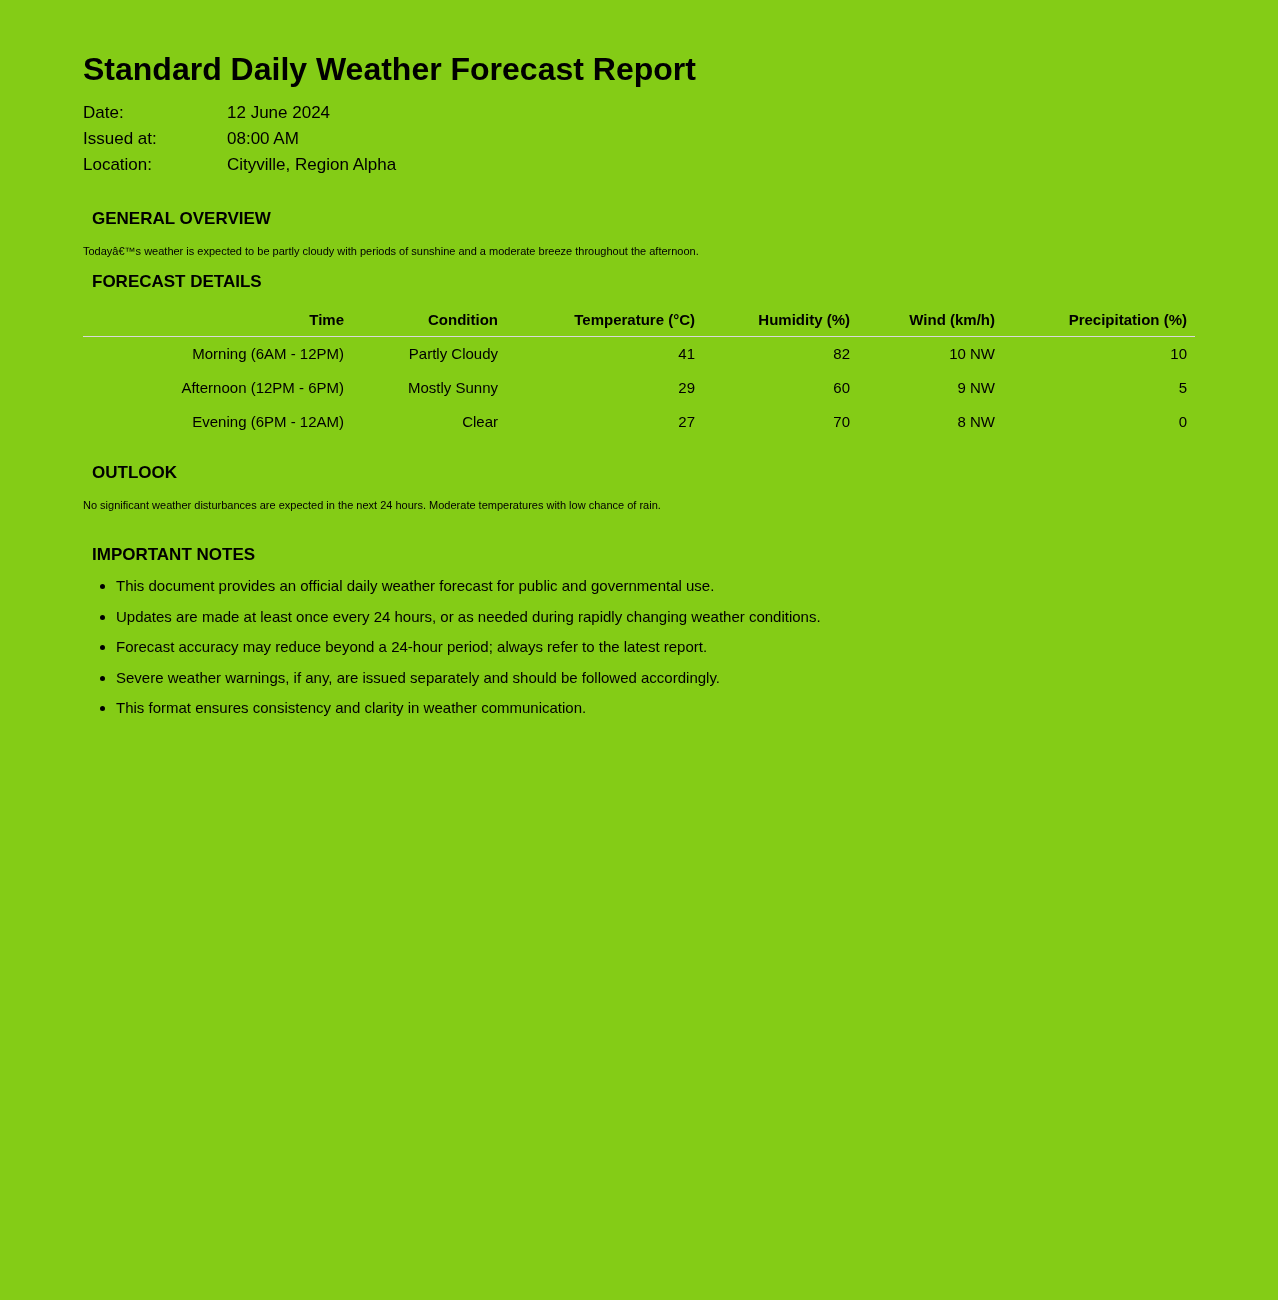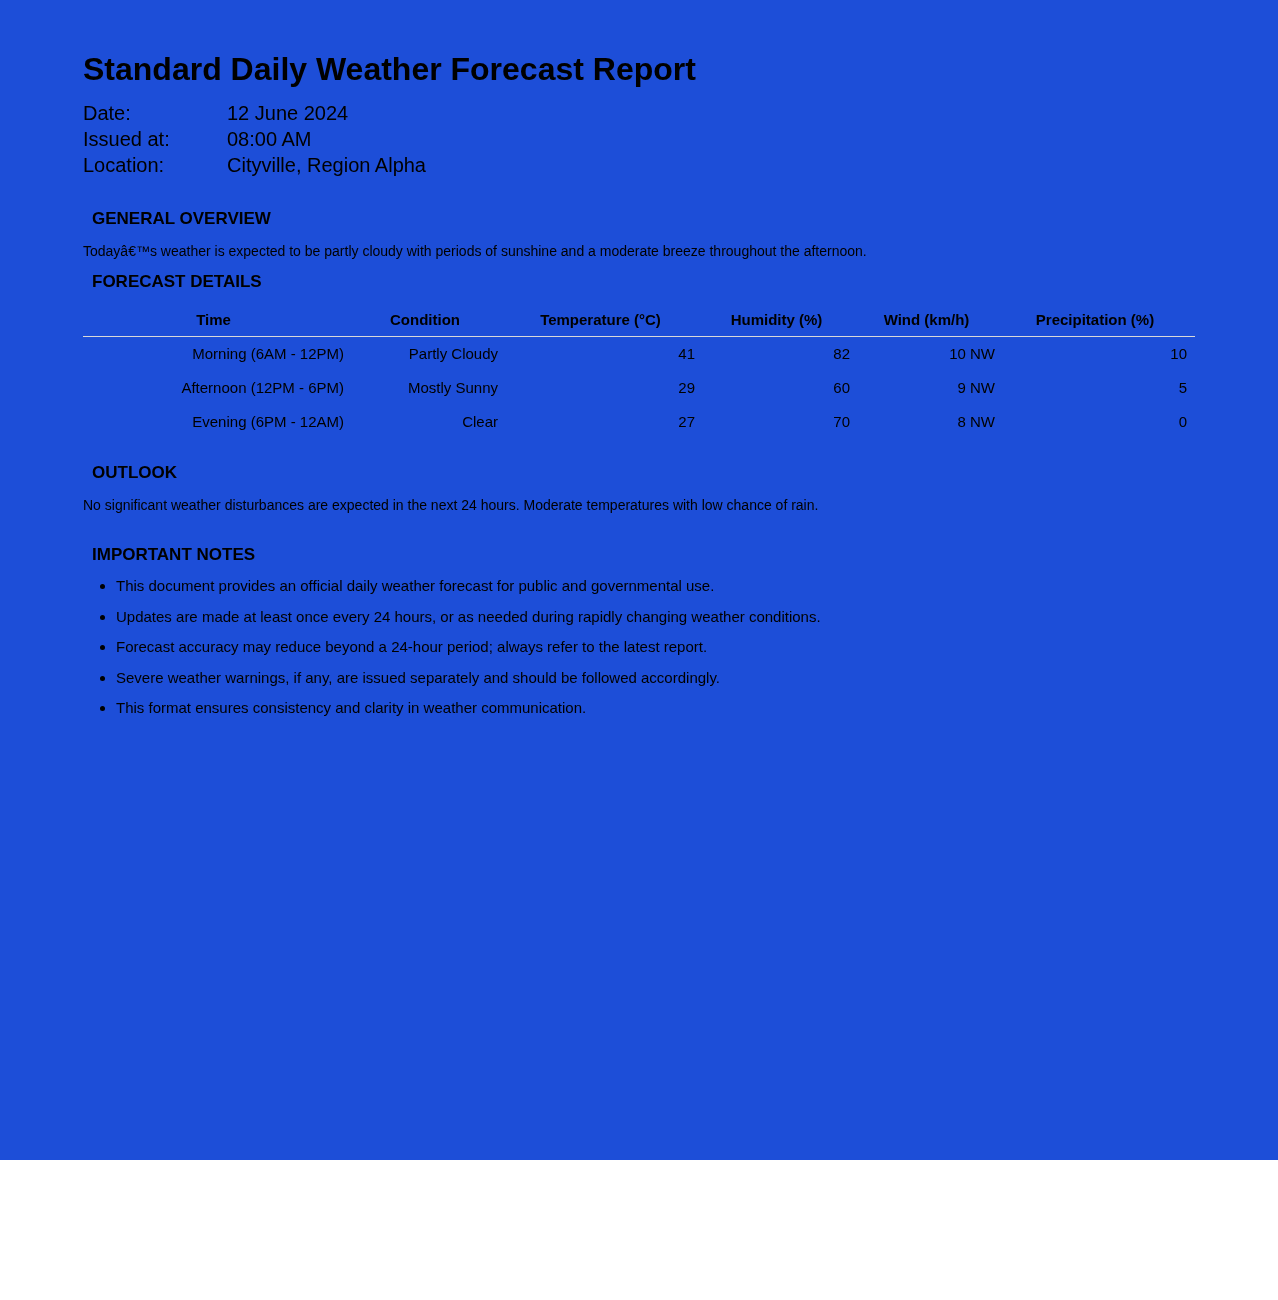--- a/index.html
+++ b/index.html
@@ -5,67 +5,67 @@
   * { box-sizing: border-box; }
   html, body {
     margin: 0;
     padding: 0;
     background: #ffffff;
     color: #000000;
     font-family: "Liberation Sans", sans-serif;
   }
   .page {
     width: 1278px;
-    height: 1160px;
+    height: 1300px;
     padding: 52px 83px 0 83px;
     overflow: hidden;
-    background: #1d4ed8;
+    background: #84cc16;
   }
   .report-title {
     font-size: 32px;
     font-weight: bold;
     line-height: 35px;
     margin: 0 0 13px 0;
   }
   
   .meta-table {
     border-collapse: collapse;
   }
   .meta-table td {
-    font-size: 20px;
+    font-size: 17px;
     line-height: 18px;
     padding: 4px 0;
     vertical-align: top;
   }
   .meta-label { width: 144px; }
   
   .section-heading {
     font-size: 17px;
     font-weight: bold;
     line-height: 20px;
     margin: 9px;
   }
   .heading-overview { margin-top: 31px; }
   .heading-forecast { margin-top: 11px; }
   .heading-outlook  { margin-top: 24px; }
   .heading-notes    { margin-top: 30px; }
   .body-paragraph {
-    font-size: 14px;
+    font-size: 11px;
     line-height: 19px;
     margin: 13px 0 0 0;
   }
   
   .forecast-table {
     border-collapse: collapse;
     table-layout: fixed;
     width: 1112px;
     margin-top: 12px;
   }
   .forecast-table th {
-    text-align: center;
+    text-align: right;
     font-size: 15px;
     font-weight: bold;
     line-height: 18px;
     padding: 7px 8px 7px 0;
     border-bottom: 1px solid #d9d9d9;
   }
   .forecast-table td {
     font-size: 15px;
     line-height: 18px;
     padding: 8px 8px 8px 0;

